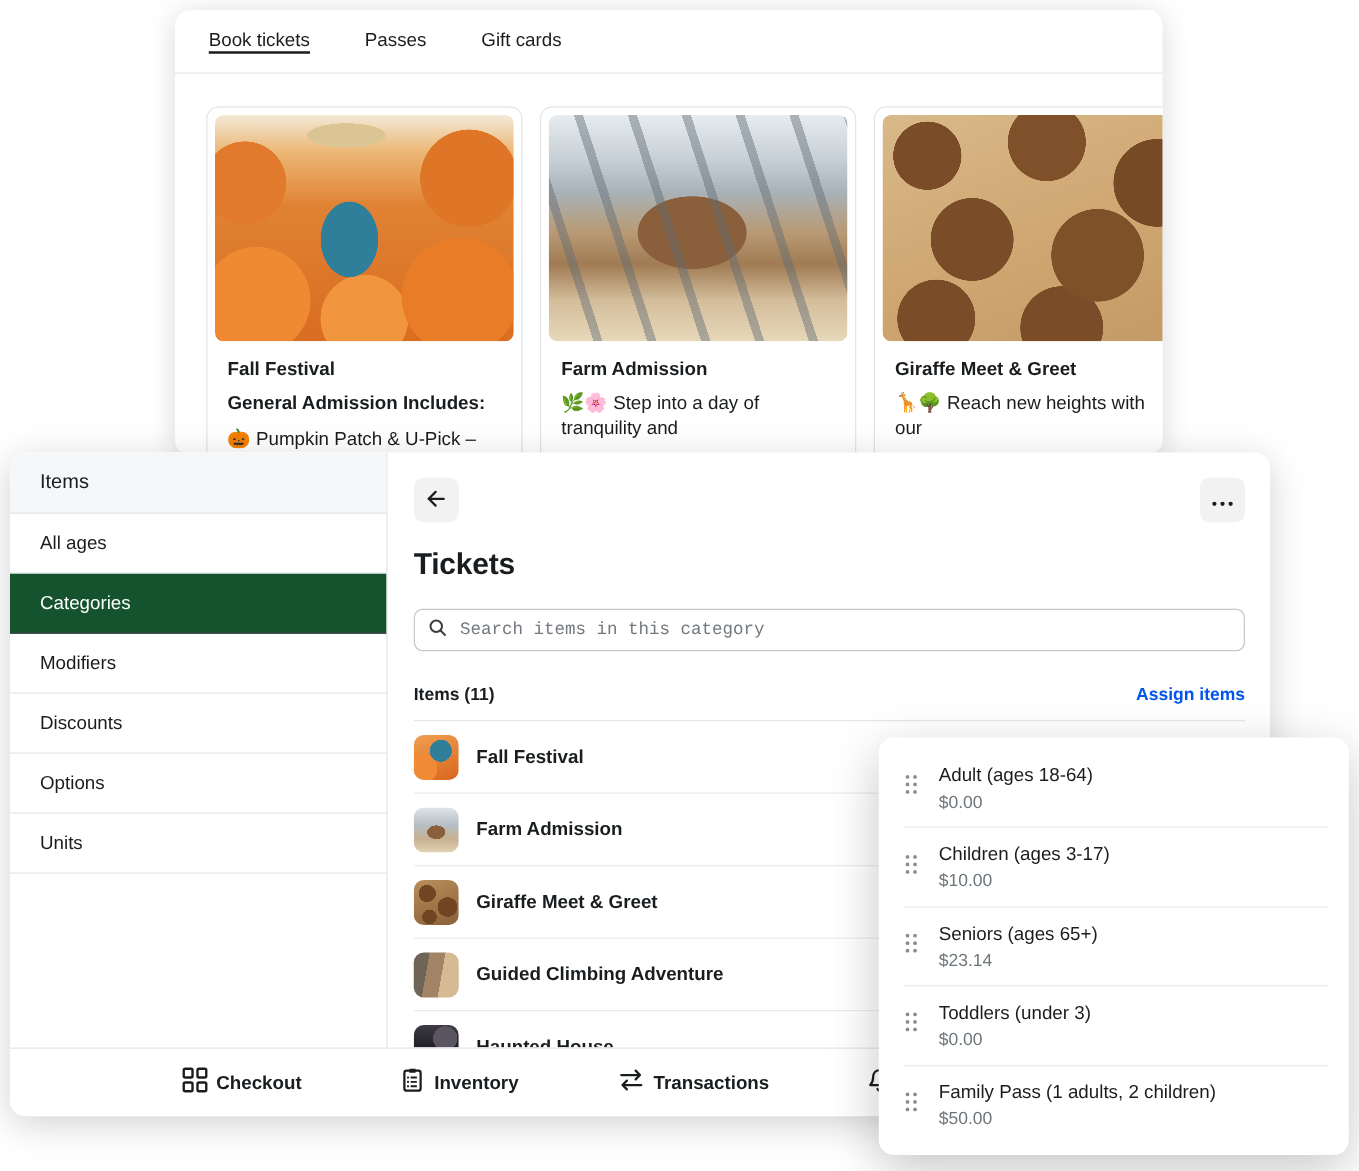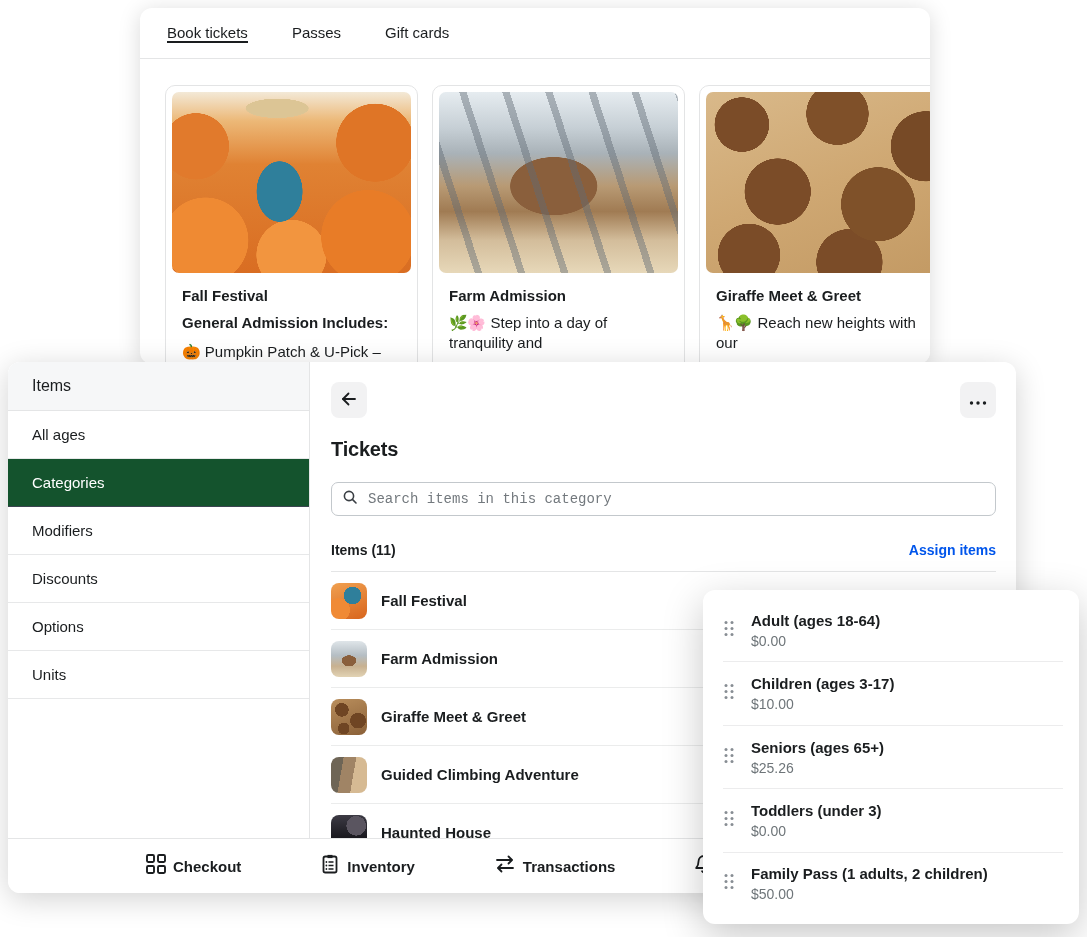--- a/index.html
+++ b/index.html
@@ -46,21 +46,21 @@
   .sidebar{position:absolute;left:0;top:0;bottom:55px;width:302px;border-right:1px solid #e4e5e6;box-sizing:border-box;background:#fff;}
   .sidebar-header{height:48px;display:flex;align-items:center;padding-left:24px;background:#f6f7f8;border-bottom:1px solid #e4e5e6;font-size:16px;font-weight:500;}
   .side-item{height:47px;display:flex;align-items:center;padding-left:24px;font-size:15px;border-bottom:1px solid #e7e8e9;cursor:pointer;}
   .side-item.selected{background:#14532d;color:#fff;font-weight:500;border-bottom-color:#3b4450;}
 
   .main{position:absolute;left:303px;top:0;right:0;bottom:55px;overflow:hidden;}
   .topbar{height:56px;position:relative;}
   .sq-btn{position:absolute;top:20px;width:36px;height:36px;border-radius:8px;background:#f2f2f3;border:none;display:flex;align-items:center;justify-content:center;cursor:pointer;}
   .back-btn{left:20px;}
   .more-btn{right:20px;}
-  .panel-title{margin:20px 20px 0;font-size:20px;font-weight:700;letter-spacing:-.2px;}
+  .panel-title{margin:20px 20px 0;font-size:24px;font-weight:700;letter-spacing:-.2px;}
   .search-box{margin:21px 20px 0;height:34px;border:1px solid #c3c8cc;border-radius:7px;display:flex;align-items:center;padding:0 10px;gap:8px;box-sizing:border-box;}
   .search-box input{border:none;outline:none;flex:1;font-size:14px;font-family:Liberation Mono, monospace;color:#4c1d95;background:transparent;}
   .search-box input::placeholder{color:#73797e;}
   .list-header{margin:26px 20px 0;display:flex;justify-content:space-between;align-items:center;padding-bottom:13px;border-bottom:1px solid #e4e5e6;}
   .list-header .count{font-size:14px;font-weight:700;}
   .assign-link{font-size:14px;font-weight:700;color:#0055eb;text-decoration:none;cursor:pointer;}
   .item-row{margin:0 20px;height:57px;display:flex;align-items:center;gap:14px;border-bottom:1px solid #ebecec;cursor:pointer;}
   .thumb{width:36px;height:36px;border-radius:8px;flex:0 0 36px;}
   .item-name{font-size:15px;font-weight:600;}
   .th-fall{background:radial-gradient(circle 9px at 60% 35%, #2f7f9b 0 97%, rgba(0,0,0,0) 98%),radial-gradient(circle 12px at 20% 75%, #f08a35 0 97%, rgba(0,0,0,0) 98%),linear-gradient(160deg,#f0a050,#d8651d);}
@@ -71,21 +71,21 @@
 
   .bottom-bar{position:absolute;left:0;right:0;bottom:0;height:55px;border-top:1px solid #e4e5e6;background:#fff;display:flex;align-items:center;padding-left:137px;gap:78px;box-sizing:border-box;}
   .nav-item{display:flex;align-items:center;gap:6px;cursor:pointer;white-space:nowrap;}
   .nav-label{font-size:15px;font-weight:600;}
 
   
   .variations-panel{position:absolute;left:703px;top:590px;width:376px;height:334px;background:#fff;border-radius:12px;box-shadow:0 12px 40px rgba(0,0,0,.22);z-index:3;display:flex;flex-direction:column;padding:9px 0;box-sizing:border-box;}
   .var-row{flex:1;display:flex;align-items:center;gap:16px;margin:0 16px 0 20px;border-bottom:1px solid #ececed;cursor:grab;}
   .var-row:last-child{border-bottom:none;}
   .var-texts{display:flex;flex-direction:column;gap:4px;}
-  .var-name{font-size:15px;font-weight:700;}
+  .var-name{font-size:15px;font-weight:400;}
   .var-price{font-size:14px;color:#6e7579;}
 </style>
 </head>
 <body>
 
 <div class="stage">
 
   <section class="book-window">
     <nav class="tabbar">
       <div class="tab active">Book tickets</div>
@@ -301,21 +301,21 @@
               <circle cx="9" cy="2.5" r="1.5"></circle>
               <circle cx="3" cy="8.5" r="1.5"></circle>
               <circle cx="9" cy="8.5" r="1.5"></circle>
               <circle cx="3" cy="14.5" r="1.5"></circle>
               <circle cx="9" cy="14.5" r="1.5"></circle>
             </g>
           </svg>
       </span>
       <span class="var-texts">
         <span class="var-name">Seniors (ages 65+)</span>
-        <span class="var-price">$25.26</span>
+        <span class="var-price">$23.14</span>
       </span>
     </div>
     <div class="var-row">
       <span>
         <svg width="12" height="17" viewBox="0 0 12 17">
             <g fill="#878d93">
               <circle cx="3" cy="2.5" r="1.5"></circle>
               <circle cx="9" cy="2.5" r="1.5"></circle>
               <circle cx="3" cy="8.5" r="1.5"></circle>
               <circle cx="9" cy="8.5" r="1.5"></circle>

